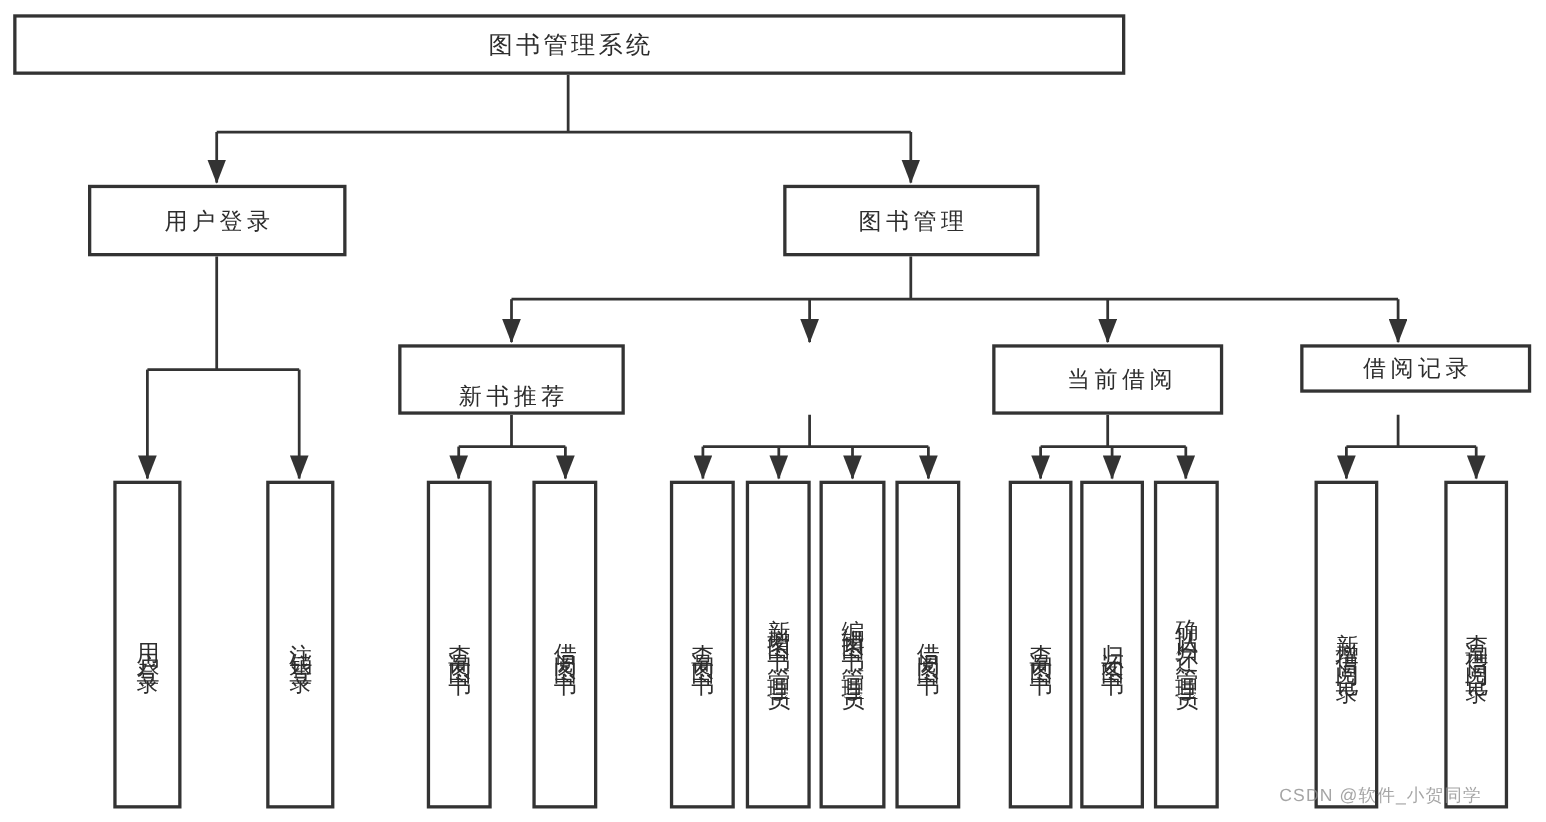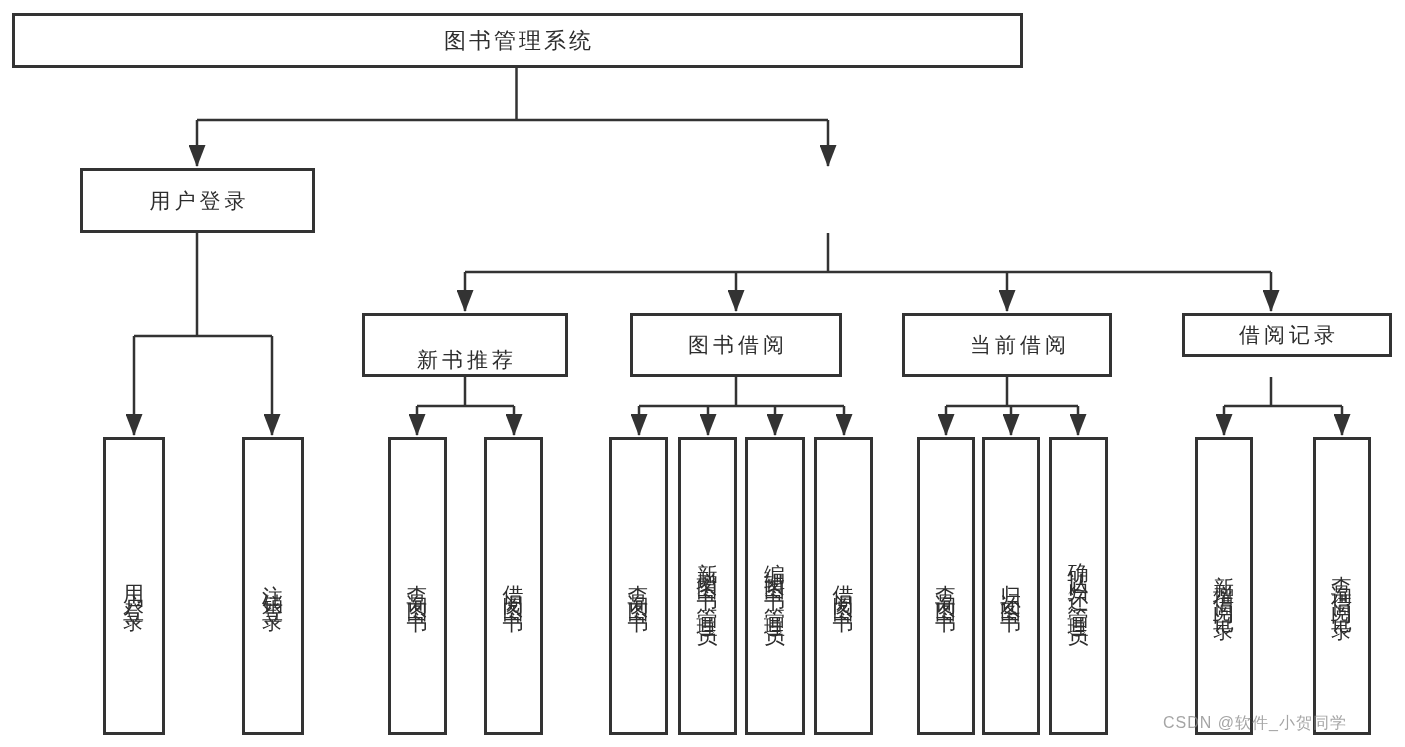--- a/index.html
+++ b/index.html
@@ -111,26 +111,26 @@
     </g>
   </svg>
 
   <div class="hbox root" style="left:12px; top:13px; width:1011px; height:55px;">
     <span>图书管理系统</span>
   </div>
 
   <div class="hbox" style="left:80px; top:168px; width:235px; height:65px;">
     <span>用户登录</span>
   </div>
+  <div class="hbox" style="left:712px; top:168px; width:233px; height:65px;">
+    <span>图书管理</span>
+  </div>
 
   <div class="hbox" style="left:362px; top:313px; width:206px; height:64px;align-items:flex-end;">
     <span>新书推荐</span>
-  </div>
-  <div class="hbox" style="left:630px; top:313px; width:212px; height:64px;">
-    <span>图书借阅</span>
   </div>
   <div class="hbox" style="left:902px; top:313px; width:210px; height:64px;padding-left:22px;">
     <span>当前借阅</span>
   </div>
   <div class="hbox" style="left:1137px; top:313px; width:210px; height:44px;margin-left:45px;">
     <span>借阅记录</span>
   </div>
 
   <div class="vbox" style="left:103px; top:437px; width:62px; height:298px;">
     <span class="vtext">用户登录</span>

